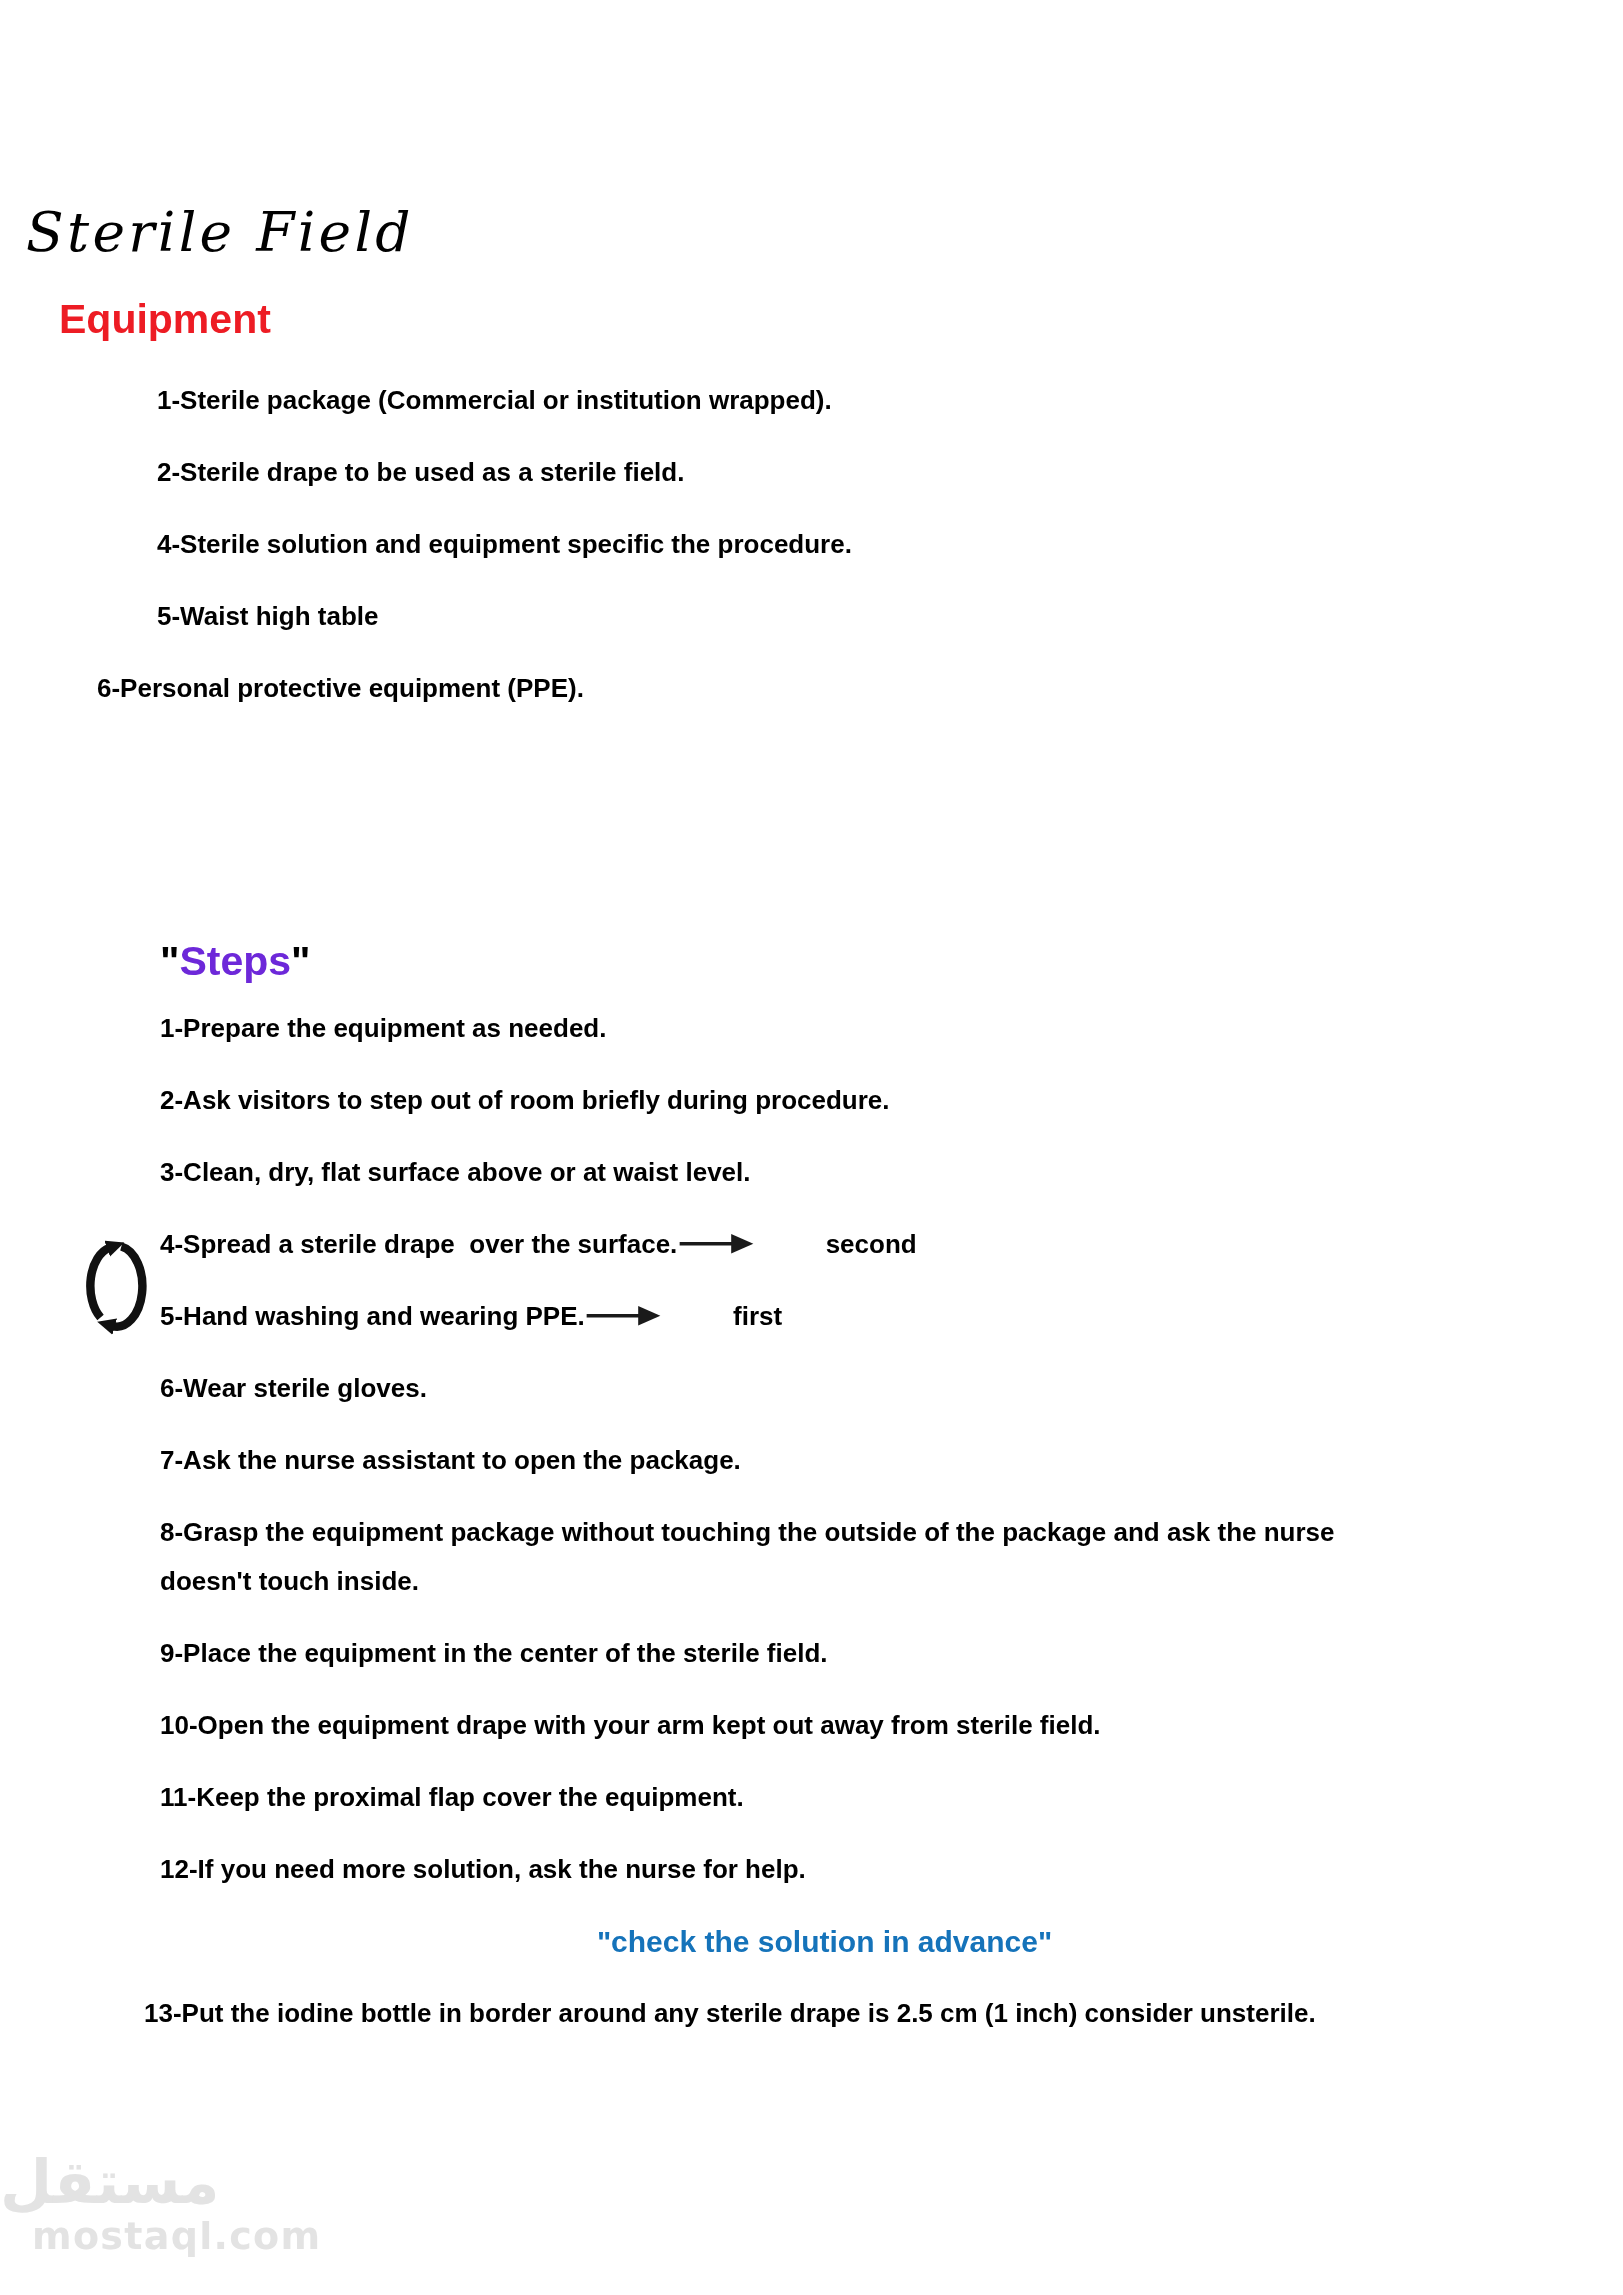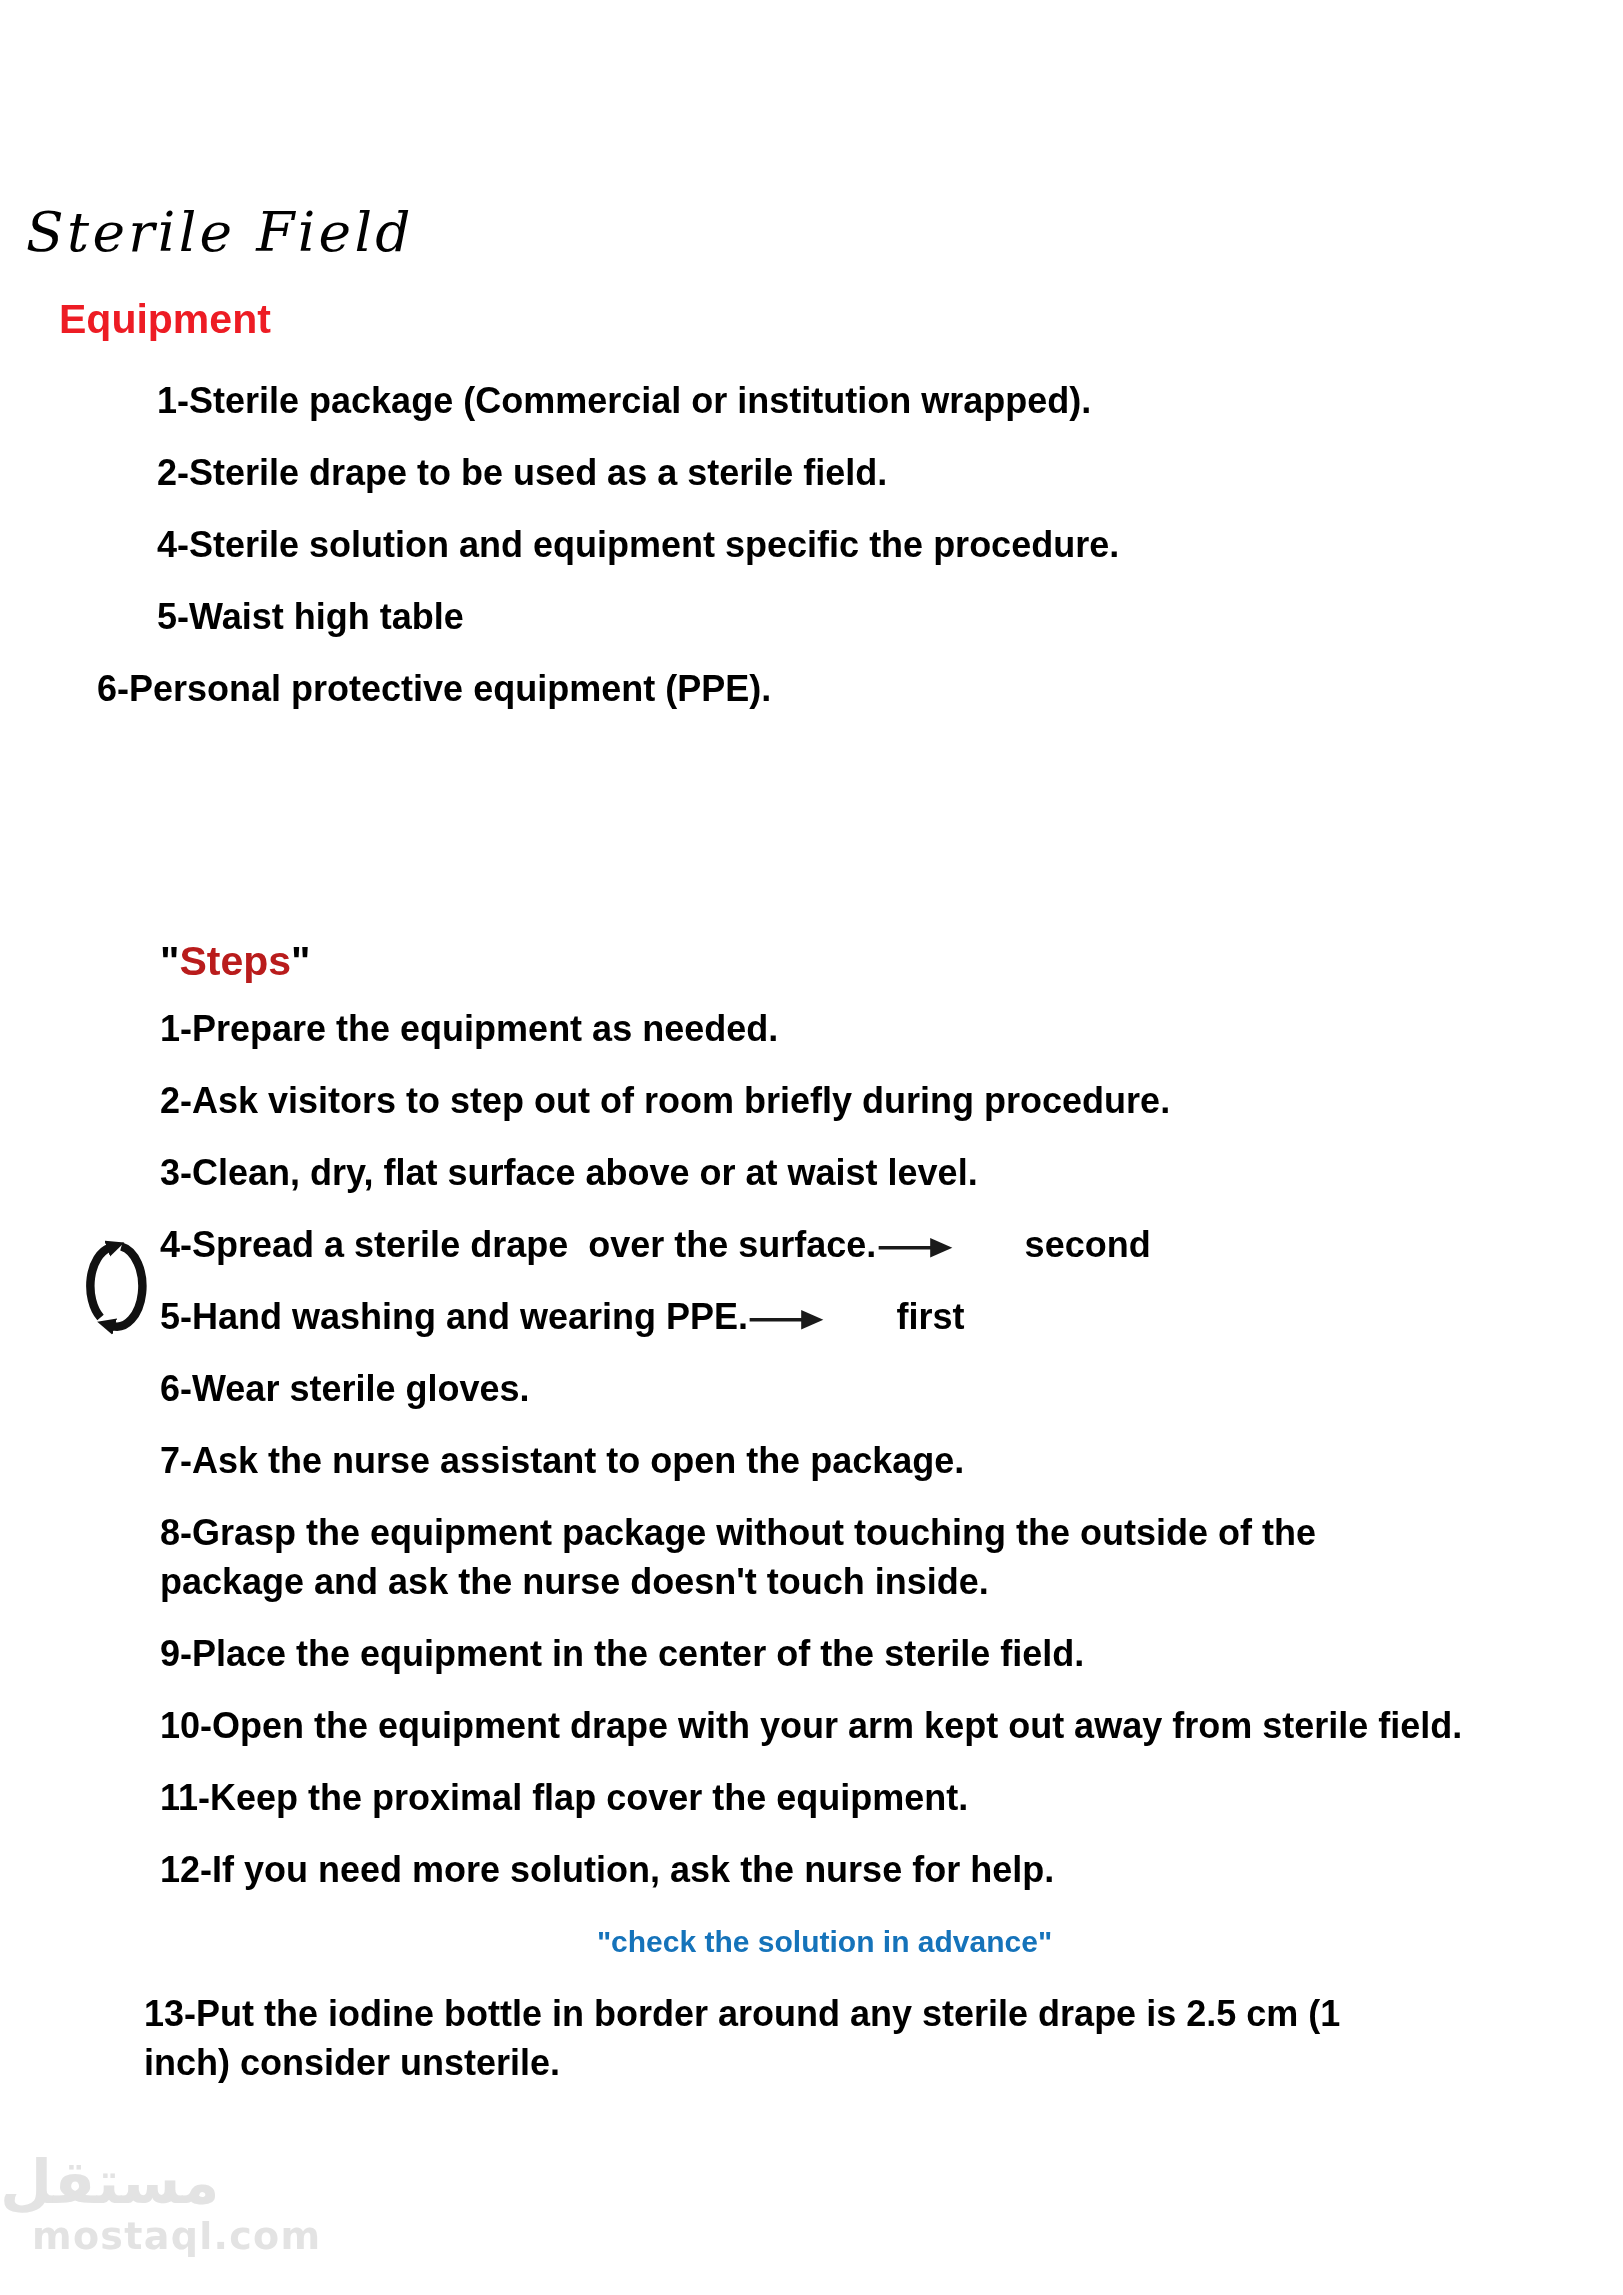--- a/index.html
+++ b/index.html
@@ -21,30 +21,30 @@
     font-size:55px; line-height:1; letter-spacing:3.3px;
   }
   .eq-heading {
     position:absolute; top:299px; left:59px; margin:0;
     font-size:41px; line-height:1; color:#ed1c24;
   }
   .eq-list { position:absolute; top:376px; left:0; right:0; }
   .steps   { position:absolute; top:932px; left:0; right:0; }
   .item {
     margin:0 0 23px 160px;
-    font-size:36px; line-height:49px;
+    font-size:26px; line-height:49px;
     white-space:pre-wrap;
   }
   .eq-list .item { margin-left:157px; }
   .eq-list .item.last { margin-left:97px; }
   .steps-heading {
     margin:0 0 13px 160px;
     font-size:41px; line-height:59px; color:#000000;
   }
-  .steps-heading .red { color:#b91c1c; }
+  .steps-heading .red { color:#6d28d9; }
   .item.w8  { max-width:1184px; }
   .item.w13 { margin-left:144px; max-width:1276px; }
   .note {
     margin:0 0 23px 0; padding-left:26px;
     text-align:center;
     font-size:30px; line-height:49px;
     color:#1573ba;
   }
   .arrow { vertical-align:-3.9px; margin-left:1.3px; }
   .annot { margin-left:72px; }

